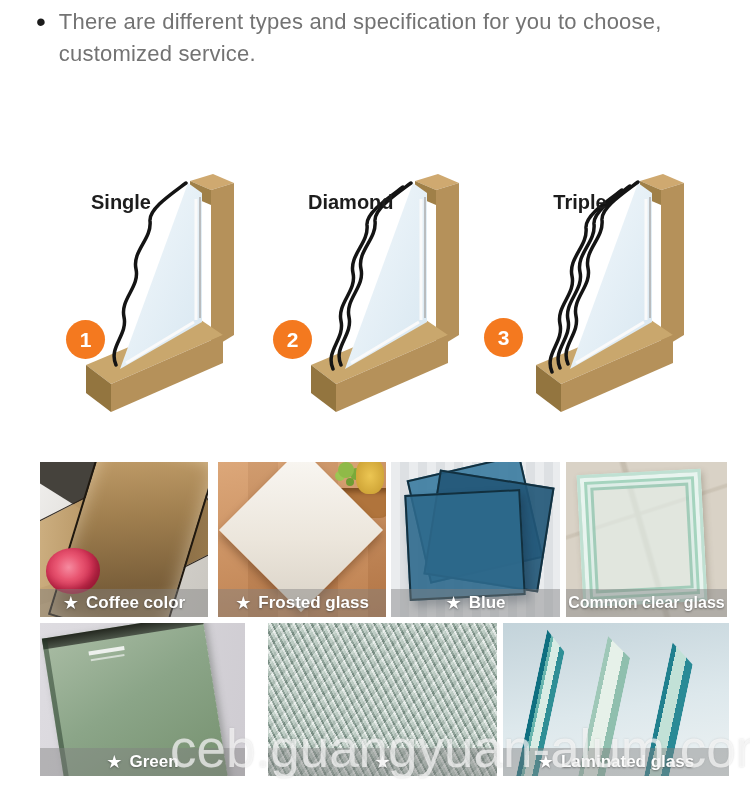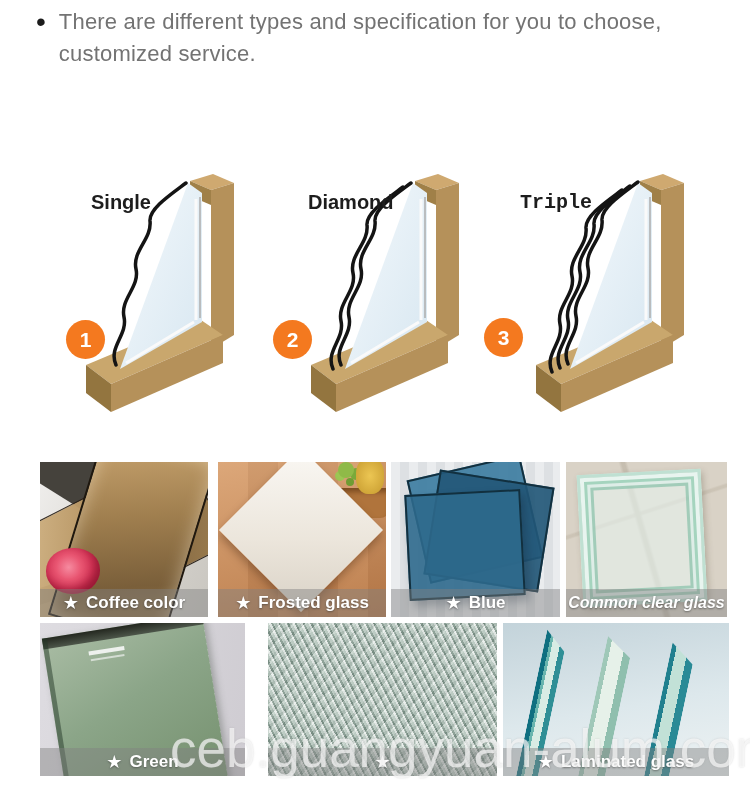--- a/index.html
+++ b/index.html
@@ -10,21 +10,21 @@
   .intro { position:absolute; left:36px; top:6px; width:690px; display:flex; }
   .bullet { font-size:28px; line-height:32px; color:#1b1b1b; margin-right:13px; }
   .intro-lines { color:#737373; font-size:22px; line-height:32px; font-weight:500; letter-spacing:.2px; }
 
   
   .diagrams { position:absolute; left:30px; top:165px; width:690px; height:262px; }
   .diagram { position:absolute; top:0; width:225px; height:262px; }
   .diagram.d1 { left:0; } .diagram.d2 { left:225px; } .diagram.d3 { left:450px; }
   .diagram-label { position:absolute; top:26px; width:80px; text-align:center;
     font-size:20px; font-weight:600; color:#1d1d1d; }
-  .d1 .diagram-label { left:51px; } .d2 .diagram-label { left:53px; } .d3 .diagram-label { left:36px;font-family:Liberation Mono, monospace; }
+  .d1 .diagram-label { left:51px; } .d2 .diagram-label { left:53px; } .d3 .diagram-label { left:60px; }
   .diagram-badge { position:absolute; width:39px; height:39px; border-radius:50%;
     background:#f4791f; color:#fff; font-size:21px; font-weight:700;
     display:flex; align-items:center; justify-content:center; }
   .d1 .diagram-badge { left:36px; top:155px; }
   .d2 .diagram-badge { left:18px; top:155px; }
   .d3 .diagram-badge { left:4px;  top:153px; }
   .window-svg { position:absolute; left:0; top:0; width:225px; height:262px; }
 
   
   .photos { position:absolute; left:0; top:462px; width:750px; height:314px; }
@@ -33,21 +33,21 @@
   .tile-label { position:absolute; left:0; right:0; bottom:0; height:28px; z-index:5;
     display:flex; align-items:center; justify-content:center; gap:7px;
     background:rgba(128,128,128,.45); color:#fff; font-size:17px; font-weight:700;
     text-shadow:0 1px 2px rgba(50,50,50,.55); white-space:nowrap; }
   .tile-label .star { font-size:18px; font-weight:400; }
 
   
   .t-coffee   { left:40px;  top:0; width:168px; height:155px; }
   .t-frosted  { left:218px; top:0; width:168px; height:155px; }
   .t-blue     { left:391px; top:0; width:169px; height:155px; }
-  .t-clear    { left:566px; top:0; width:161px; height:155px;font-style:italic; }
+  .t-clear    { left:566px; top:0; width:161px; height:155px; }
   
   .t-green    { left:40px;  top:161px; width:205px; height:153px; }
   .t-diamond  { left:268px; top:161px; width:229px; height:153px; }
   .t-lam      { left:503px; top:161px; width:226px; height:153px; }
 
   
   .t-coffee { background:linear-gradient(115deg,#f0efed 0%,#dbd8d3 45%,#c9c6c0 100%); }
   .c-dark1 { left:-28px; top:-26px; width:120px; height:62px; background:#45423c; transform:rotate(32deg); }
   .c-dark2 { left:-6px; top:118px; width:64px; height:16px; background:#35332f; transform:rotate(-18deg); }
   .c-pane2 { left:-34px; top:28px; width:212px; height:108px; transform:rotate(-27deg);

